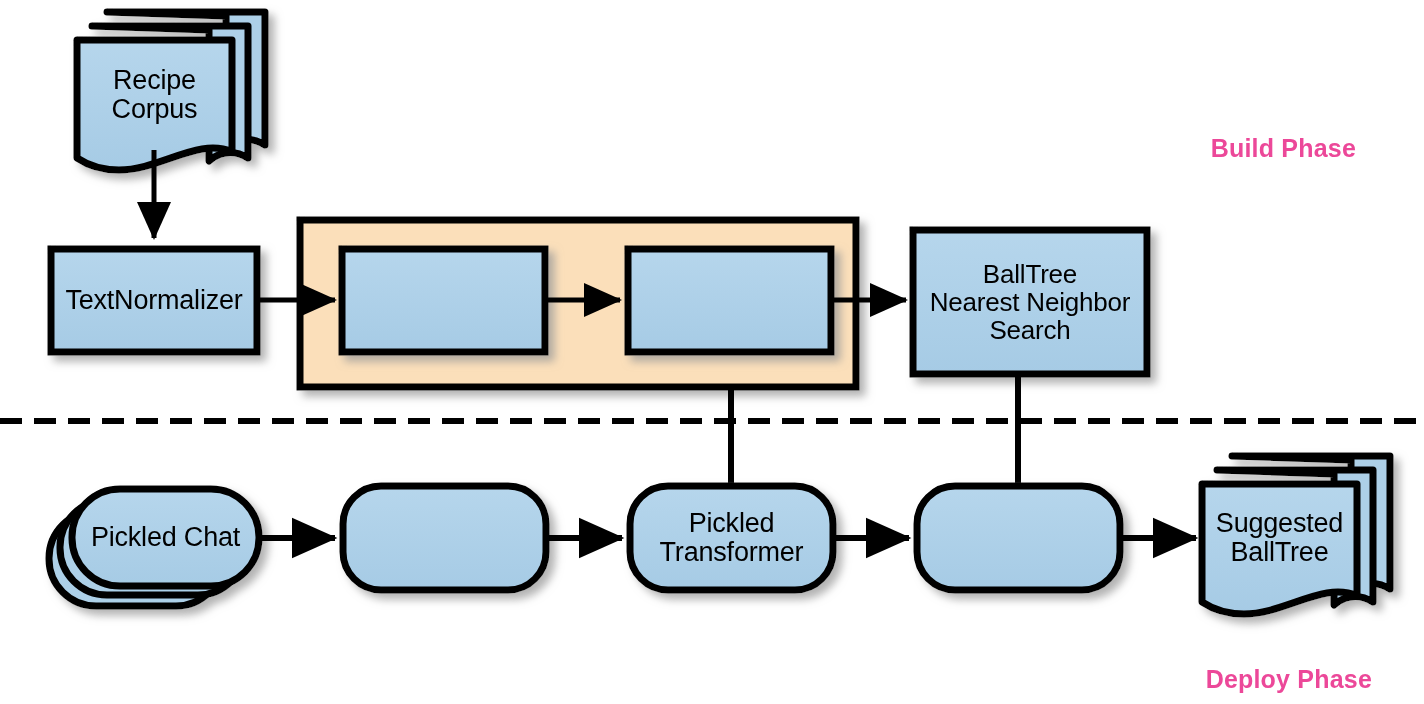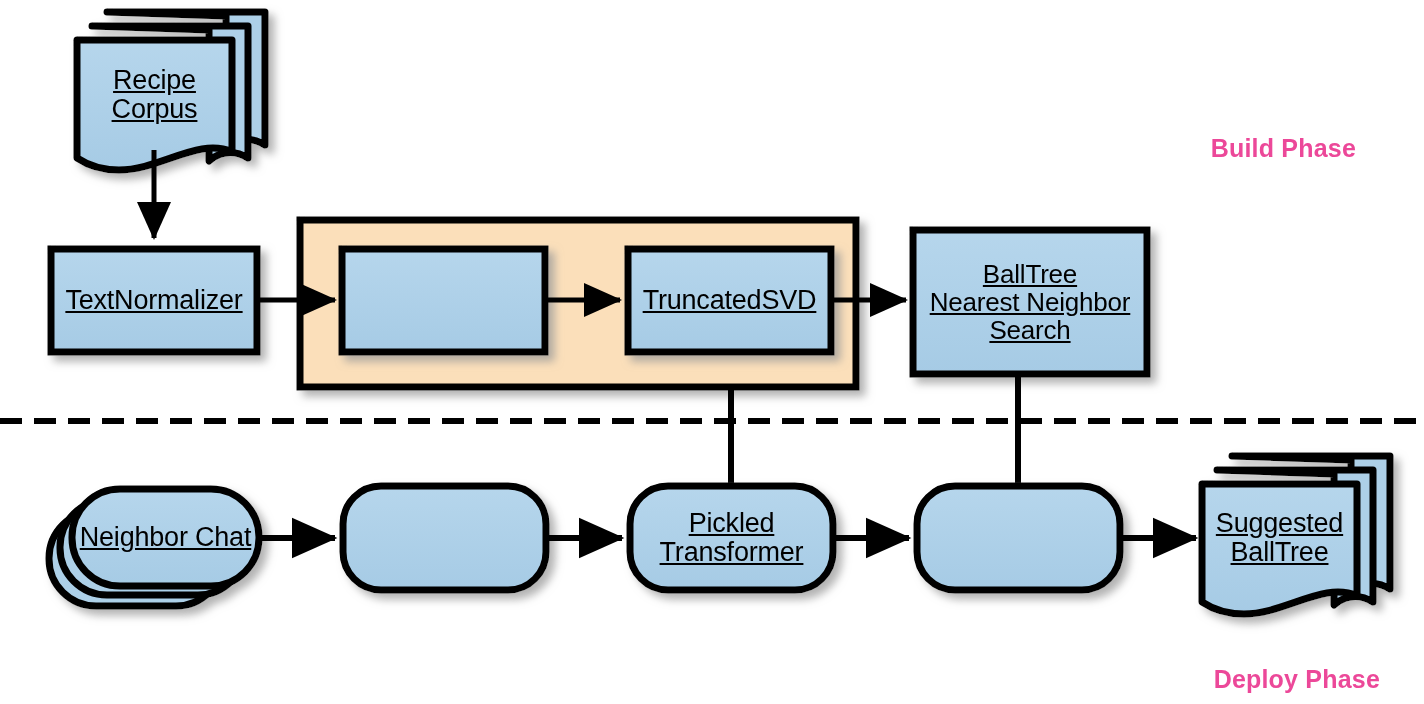--- a/index.html
+++ b/index.html
@@ -26,21 +26,20 @@
     align-items:center;
     justify-content:center;
     text-align:center;
     color:#000000;
     font-family:"Liberation Sans","DejaVu Sans",sans-serif;
     font-stretch:condensed;
     line-height:1.08;
     white-space:pre-line;
     pointer-events:none;
     letter-spacing:-0.2px;
-    text-decoration:underline;
   }
   .node-label{font-size:27px;}
   .node-label-sm{font-size:26px;}
   .phase-label{
     position:absolute;
     font-size:25px;
     font-weight:bold;
     color:#ec4899;
     font-family:"Liberation Sans","DejaVu Sans",sans-serif;
     font-stretch:condensed;
@@ -123,33 +122,32 @@
       <path d="M1202,484 L1357,484 L1357,596 C1324,581 1285,614 1244,614 C1226,614 1211,608 1202,602 Z" fill="url(#blueGrad)" stroke="#000000" stroke-width="7" stroke-linejoin="round"></path>
     </g>
   </svg>
 
   <div class="lbl node-label" style="left:77px;top:50px;width:155px;height:90px;">Recipe
 Corpus</div>
 
   <div class="lbl node-label" style="left:51px;top:249px;width:206px;height:103px;">TextNormalizer</div>
 
 
-  <div class="lbl node-label" style="left:628px;top:249px;width:203px;height:103px;">TruncatedSVD</div>
 
   <div class="lbl node-label-sm" style="left:913px;top:230px;width:234px;height:144px;">BallTree
 Nearest Neighbor
 Search</div>
 
-  <div class="lbl node-label" style="left:72px;top:489px;width:187px;height:97px;">Neighbor Chat</div>
+  <div class="lbl node-label" style="left:72px;top:489px;width:187px;height:97px;">Pickled Chat</div>
 
 
   <div class="lbl node-label" style="left:630px;top:486px;width:203px;height:104px;">Pickled
 Transformer</div>
 
 
   <div class="lbl node-label" style="left:1202px;top:492px;width:155px;height:92px;">Suggested
 BallTree</div>
 
   <div class="phase-label" style="right:68px;top:134px;">Build Phase</div>
 
-  <div class="phase-label" style="right:44px;top:665px;">Deploy Phase</div>
+  <div class="phase-label" style="right:52px;top:665px;">Deploy Phase</div>
 
 </div>
 
 </body></html>

